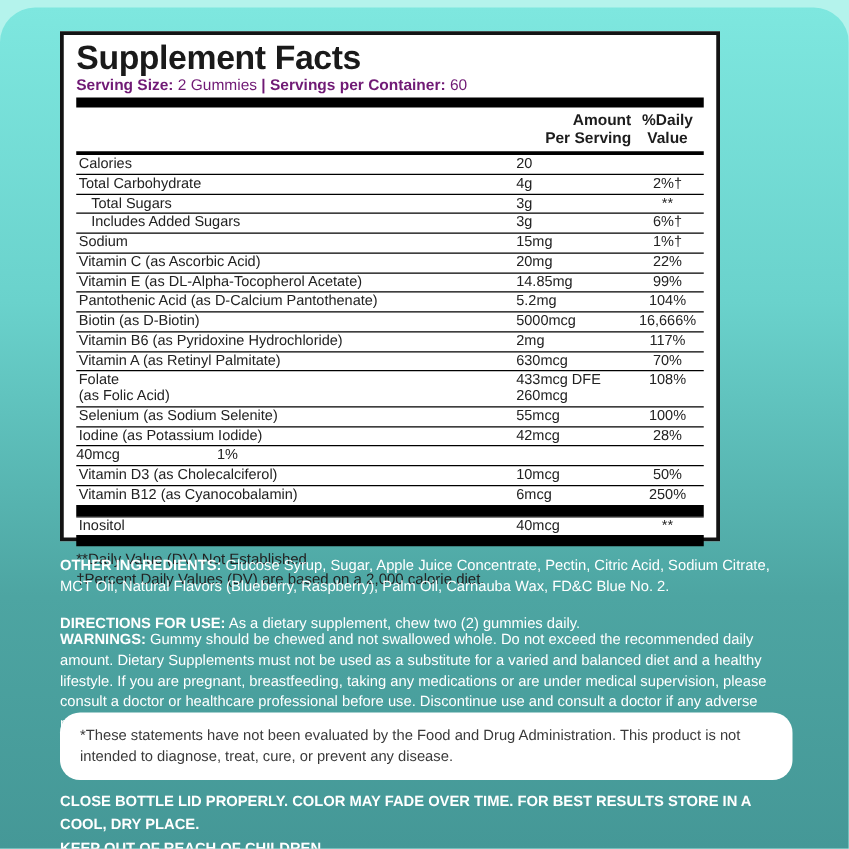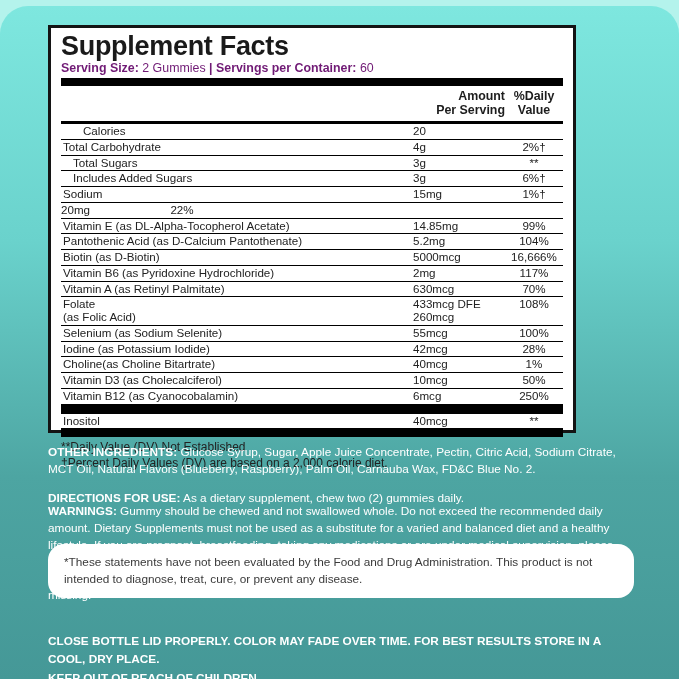--- a/index.html
+++ b/index.html
@@ -35,34 +35,34 @@
   .hdr .sp{flex:1;}
   .hdr .c-amt{width:92px;text-align:right;}
   .hdr .c-dv{width:58px;text-align:center;}
   .rows{}
   .row{
     display:flex;align-items:flex-start;
     border-top:1.5px solid #000;
     padding:1px 0 1px 0;
     font-size:11.6px;line-height:1.1;color:#222;
   }
-  .row.first{border-top:none;margin-left:20px;}
+  .row.first{border-top:none;}
   .row .lbl{flex:1;padding-left:2px;}
   .row.indent .lbl{padding-left:12px;}
   .row .amt{width:92px;text-align:left;white-space:nowrap;}
   .row .dv{width:58px;text-align:center;white-space:nowrap;}
   .footnotes{font-size:12px;line-height:1.3;padding-top:3px;color:#222;}
   
   .sect{
     position:absolute;left:48px;width:588px;color:#ffffff;
     font-size:11.8px;line-height:1.42;
   }
   .sect .lbl{font-weight:bold;}
   .disclaimer-box{
-    position:absolute;left:48px;top:544px;width:586px;height:54px;
+    position:absolute;left:48px;top:570px;width:586px;height:54px;
     background:#ffffff;border-radius:16px;box-sizing:border-box;
     padding:10px 16px;color:#3a3a3a;font-size:11.8px;line-height:1.45;
   }
   .storage{
     position:absolute;left:48px;top:632px;width:588px;
     color:#ffffff;font-weight:bold;font-size:11.8px;line-height:1.55;
   }
 </style>
 </head>
 <body>
@@ -131,20 +131,23 @@
       <div class="row">
         <div class="lbl">
           <div>Sodium</div>
         </div>
         <div class="amt">
           <div>15mg</div>
         </div>
         <div class="dv">1%†</div>
       </div>
       <div class="row">
+        <div class="lbl">
+          <div>Vitamin C (as Ascorbic Acid)</div>
+        </div>
         <div class="amt">
           <div>20mg</div>
         </div>
         <div class="dv">22%</div>
       </div>
       <div class="row">
         <div class="lbl">
           <div>Vitamin E (as DL-Alpha-Tocopherol Acetate)</div>
         </div>
         <div class="amt">
@@ -211,23 +214,20 @@
       <div class="row">
         <div class="lbl">
           <div>Iodine (as Potassium Iodide)</div>
         </div>
         <div class="amt">
           <div>42mcg</div>
         </div>
         <div class="dv">28%</div>
       </div>
       <div class="row">
-        <div class="lbl">
-          <div>Choline(as Choline Bitartrate)</div>
-        </div>
         <div class="amt">
           <div>40mcg</div>
         </div>
         <div class="dv">1%</div>
       </div>
       <div class="row">
         <div class="lbl">
           <div>Vitamin D3 (as Cholecalciferol)</div>
         </div>
         <div class="amt">

